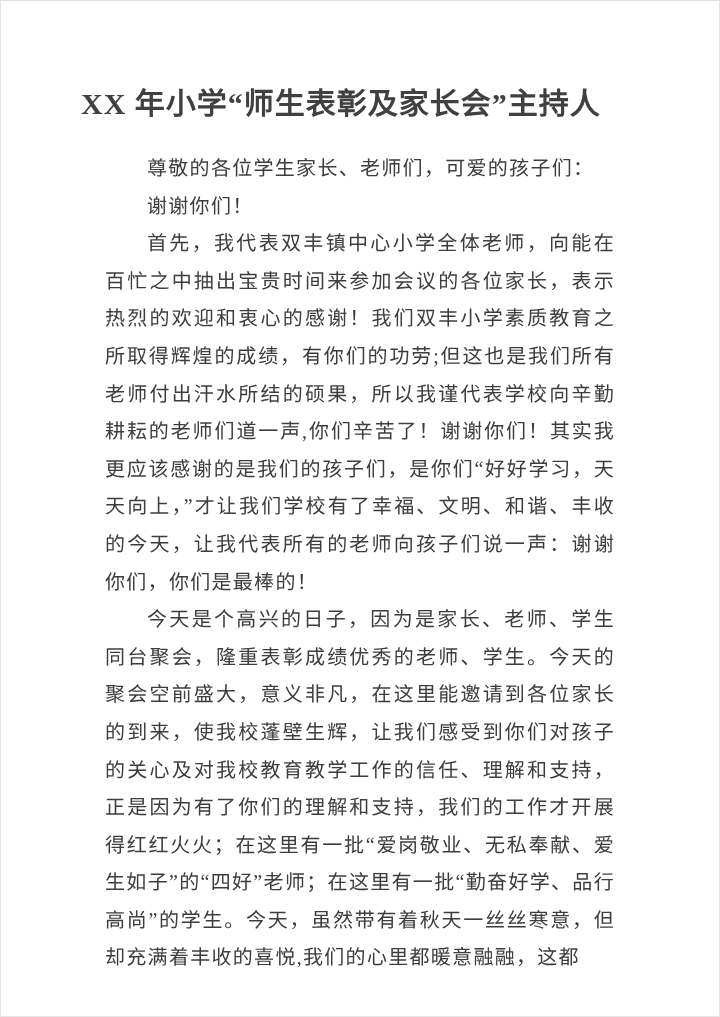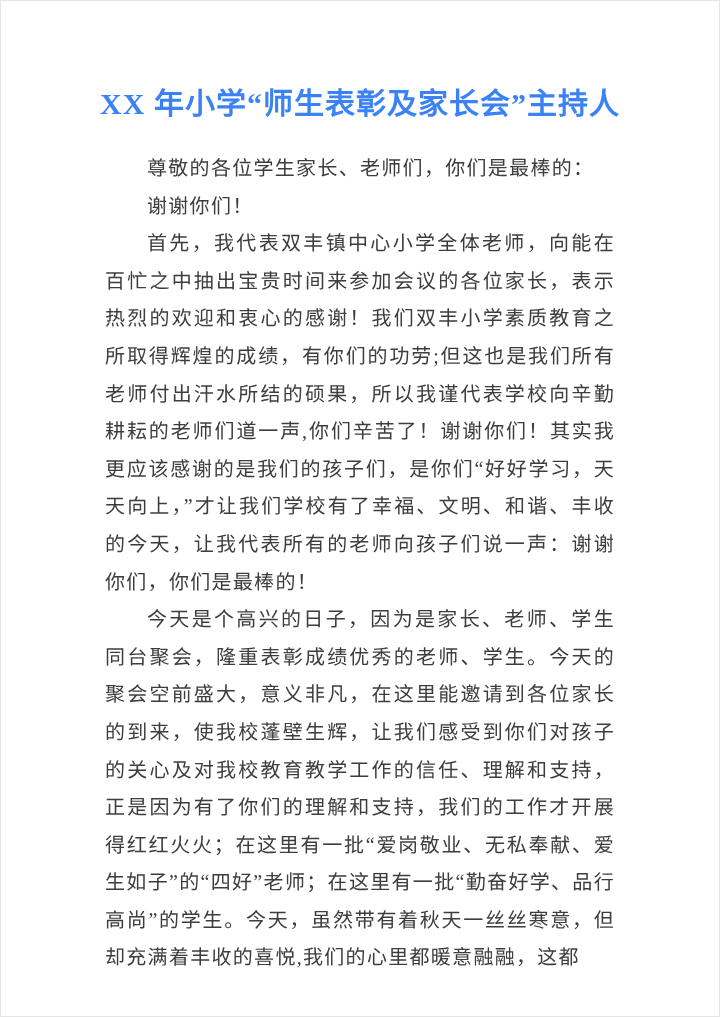--- a/index.html
+++ b/index.html
@@ -14,25 +14,25 @@
     margin: 0 auto;
     background: #ffffff;
     box-sizing: border-box;
     border: 1px solid #e4e4e4;
     overflow: hidden;
     font-family: "Liberation Serif", "DejaVu Serif", serif;
     color: #3d3d3d;
   }
   .doc-title {
     margin: 76px 80px 20px 80px;
-    text-align: center;
+    text-align: left;
     font-size: 30px;
     font-weight: bold;
     line-height: 53px;
-    color: #3b82f6;
+    color: #404040;
     letter-spacing: 1px;
   }
   .doc-title .title-line {
     display: block;
   }
   .doc-body {
     margin: 0 104px;
   }
   .doc-body p {
     margin: 0;
@@ -47,18 +47,18 @@
   }
 </style>
 </head>
 <body>
 
 <div class="doc-page">
   <h1 class="doc-title">
     <span class="title-line">XX 年小学“师生表彰及家长会”主持人</span>
   </h1>
   <div class="doc-body">
-    <p>尊敬的各位学生家长、老师们，你们是最棒的：</p>
+    <p>尊敬的各位学生家长、老师们，可爱的孩子们：</p>
     <p>谢谢你们！</p>
     <p>首先，我代表双丰镇中心小学全体老师，向能在百忙之中抽出宝贵时间来参加会议的各位家长，表示热烈的欢迎和衷心的感谢！我们双丰小学素质教育之所取得辉煌的成绩，有你们的功劳;但这也是我们所有老师付出汗水所结的硕果，所以我谨代表学校向辛勤耕耘的老师们道一声,你们辛苦了！谢谢你们！其实我更应该感谢的是我们的孩子们，是你们“好好学习，天天向上，”才让我们学校有了幸福、文明、和谐、丰收的今天，让我代表所有的老师向孩子们说一声：谢谢你们，你们是最棒的！</p>
     <p>今天是个高兴的日子，因为是家长、老师、学生同台聚会，隆重表彰成绩优秀的老师、学生。今天的聚会空前盛大，意义非凡，在这里能邀请到各位家长的到来，使我校蓬壁生辉，让我们感受到你们对孩子的关心及对我校教育教学工作的信任、理解和支持，正是因为有了你们的理解和支持，我们的工作才开展得红红火火；在这里有一批“爱岗敬业、无私奉献、爱生如子”的“四好”老师；在这里有一批“勤奋好学、品行高尚”的学生。今天，虽然带有着秋天一丝丝寒意，但却充满着丰收的喜悦,我们的心里都暖意融融，这都</p>
   </div>
 </div>
 
 </body></html>

